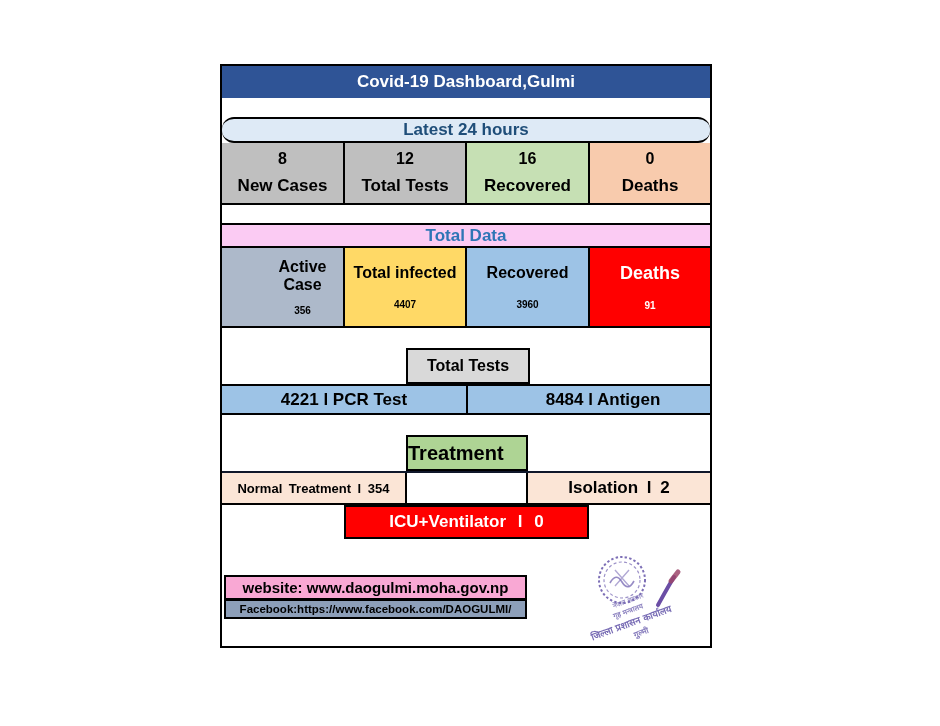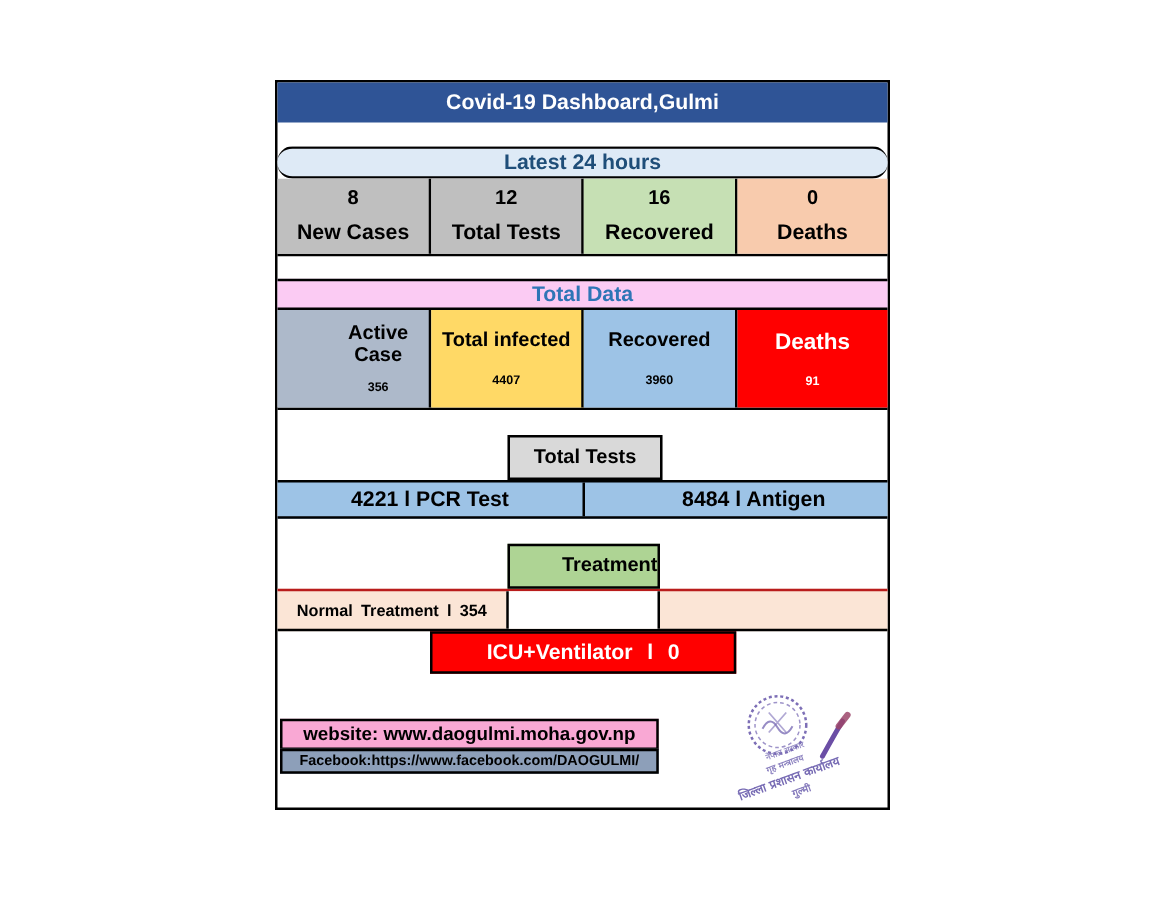--- a/index.html
+++ b/index.html
@@ -68,25 +68,25 @@
     background: #9DC3E6; border-top: 2px solid #000; border-bottom: 2px solid #000;
     display: flex; font-size: 17px; text-align: center;
   }
   .blue-row .bcell { line-height: 27px; }
   .blue-row .bc1 { width: 246px; border-right: 2px solid #000; }
   .blue-row .bc2 { flex: 1; padding-left: 28px; }
 
   .treatment-heading {
     left: 184px; top: 369px; width: 122px; height: 36px;
     background: #AED494; border: 2px solid #000;
-    font-size: 16px; text-align: right; line-height: 32px; z-index: 2;
+    font-size: 20px; text-align: left; line-height: 32px; z-index: 2;
   }
   .treat-row {
     left: 0; top: 405px; width: 488px; height: 34px;
-    background: #FBE5D6; border-top: 2px solid #b91c1c; border-bottom: 2px solid #000;
+    background: #FBE5D6; border-top: 2px solid #0f172a; border-bottom: 2px solid #000;
     display: flex; align-items: stretch;
   }
   .treat-row .tc { display: flex; align-items: center; justify-content: center; }
   .treat-row .tc1 { width: 183px; font-size: 13px; word-spacing: 3px; }
   .treat-row .tc2 { width: 123px; background: #fff; border-left: 2px solid #000; border-right: 2px solid #000; }
   .treat-row .tc3 { flex: 1; font-size: 17px; word-spacing: 4px; }
 
   .icu-box {
     left: 122px; top: 439px; width: 245px; height: 34px;
     background: #FF0000; border: 2px solid #000; color: #fff;
@@ -165,20 +165,21 @@
   <div class="abs blue-row">
     <div class="bcell bc1">4221 l PCR Test</div>
     <div class="bcell bc2">8484 l Antigen</div>
   </div>
 
   <div class="abs treatment-heading">Treatment</div>
 
   <div class="abs treat-row">
     <div class="tc tc1">Normal Treatment l 354</div>
     <div class="tc tc2"></div>
+    <div class="tc tc3">Isolation l 2</div>
   </div>
 
   <div class="abs icu-box">ICU+Ventilator l 0</div>
 
   <div class="abs website-box">website: www.daogulmi.moha.gov.np</div>
   <div class="abs facebook-box">Facebook:https://www.facebook.com/DAOGULMI/</div>
 
   <svg class="abs stamp" viewBox="0 0 126 100" xmlns="http://www.w3.org/2000/svg">
     <g stroke="#7263B0" fill="none">
       <circle cx="52" cy="27" r="23" stroke-width="2" stroke-dasharray="2.4 2.2"></circle>

